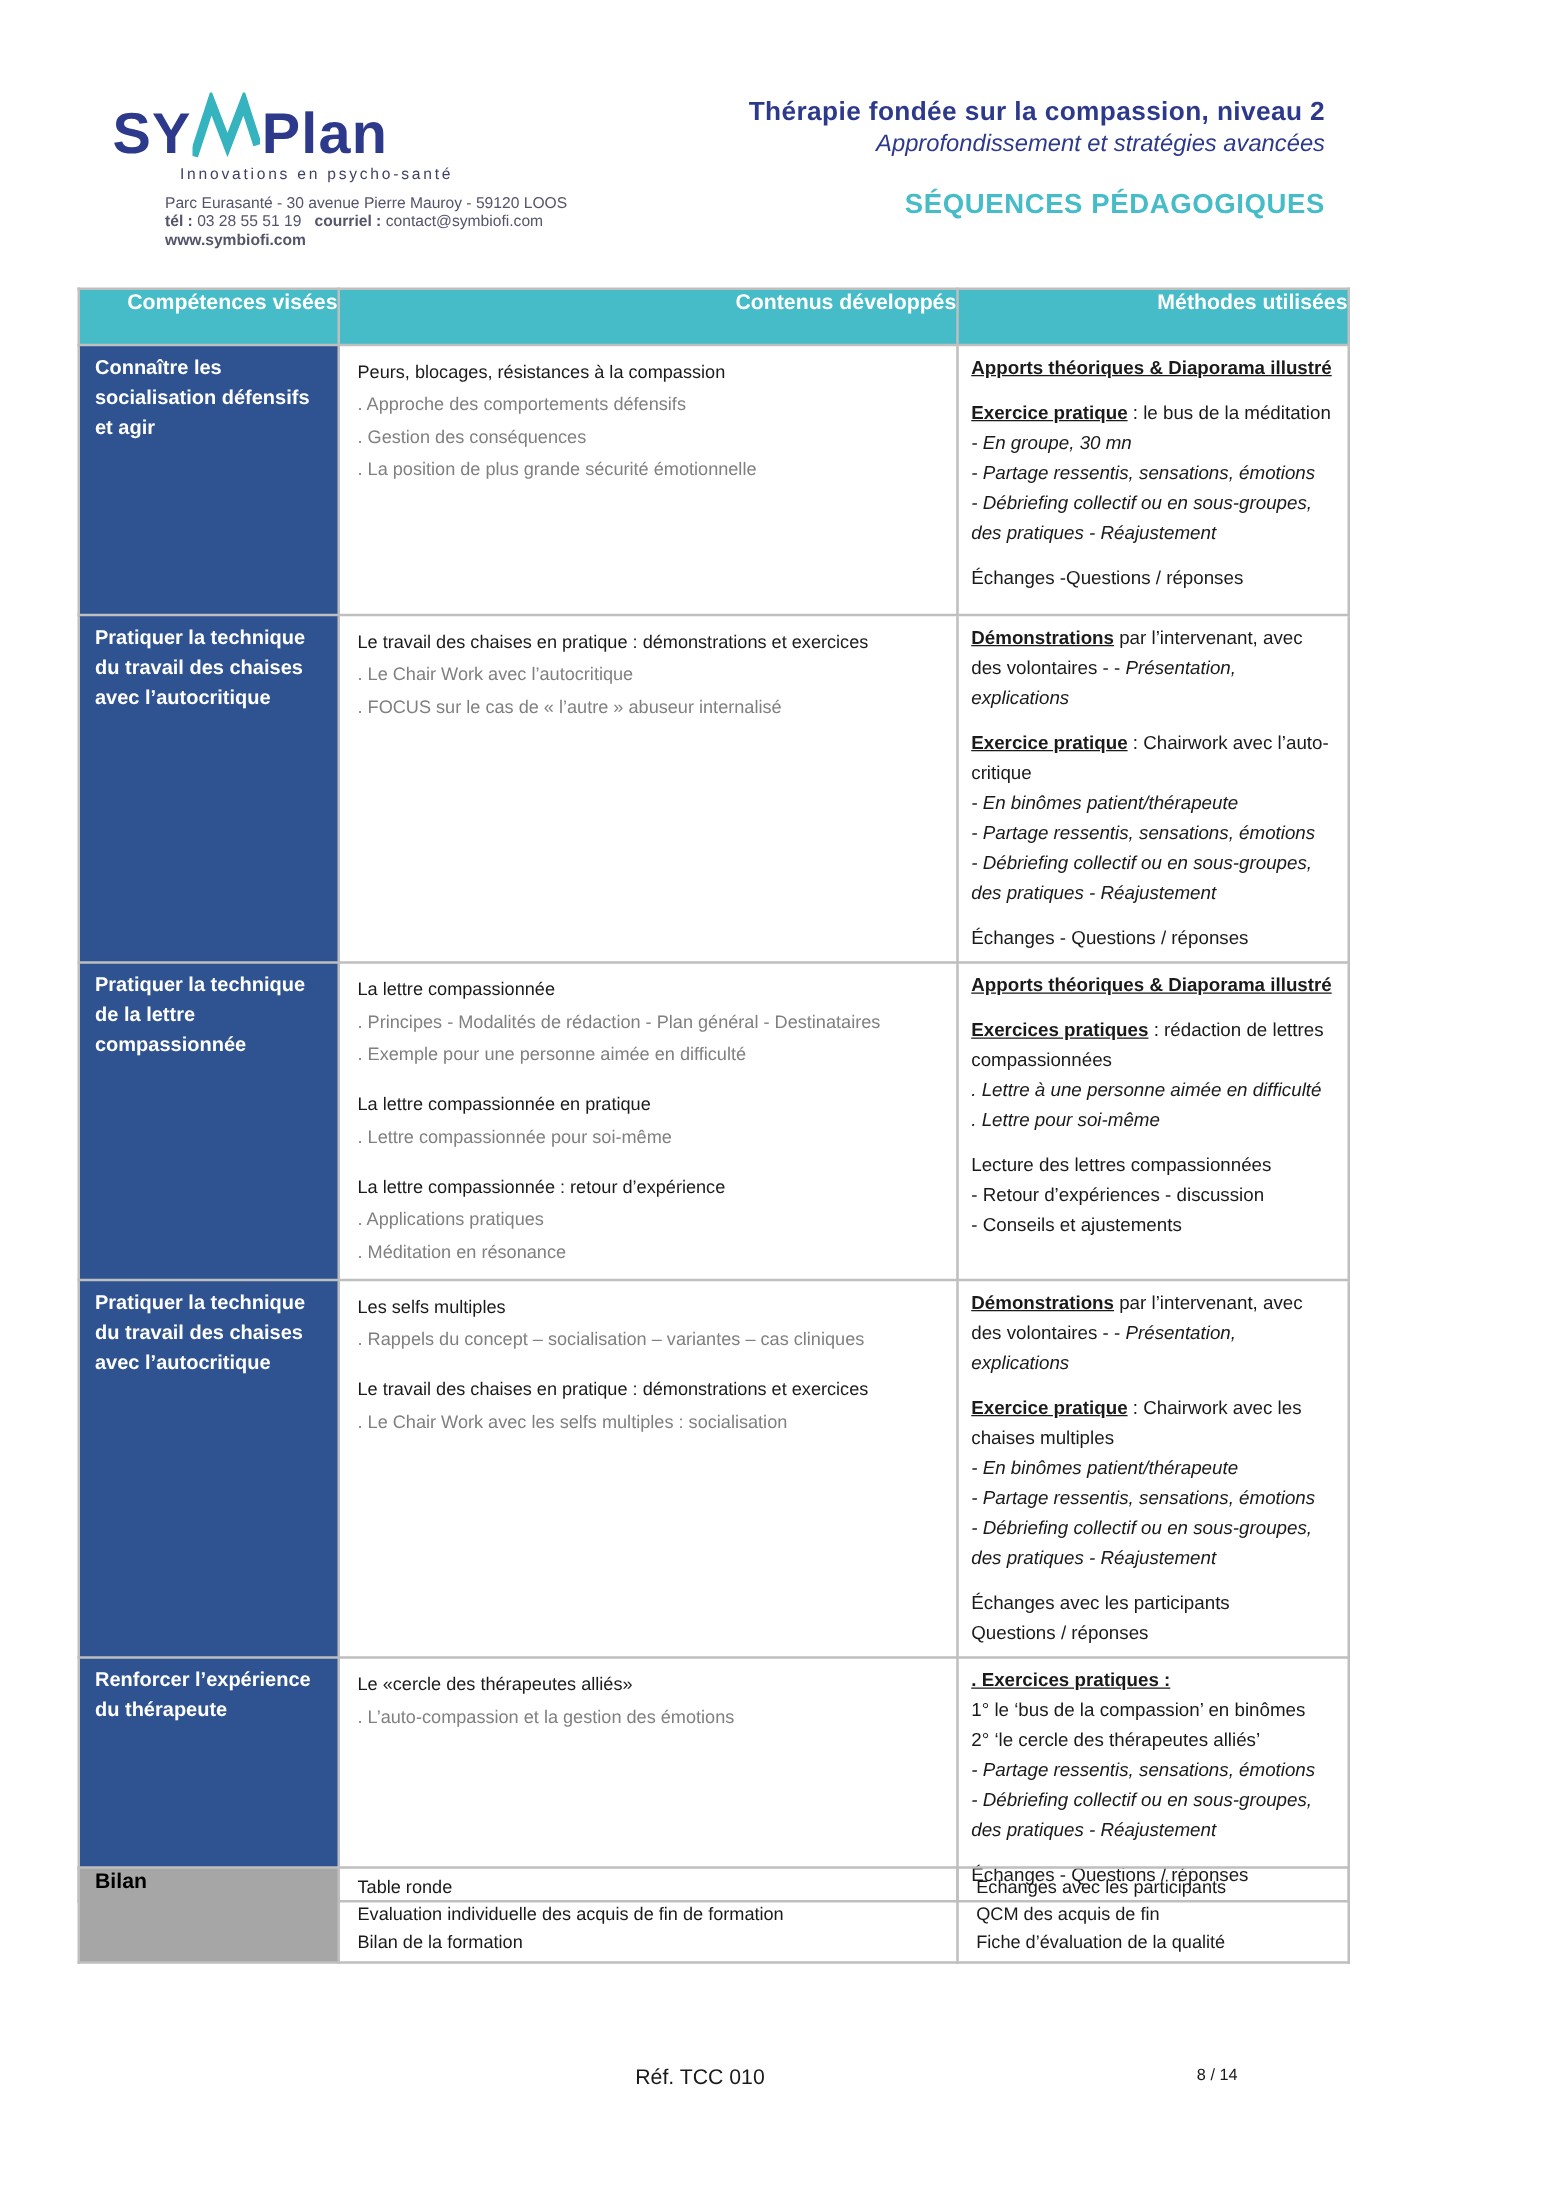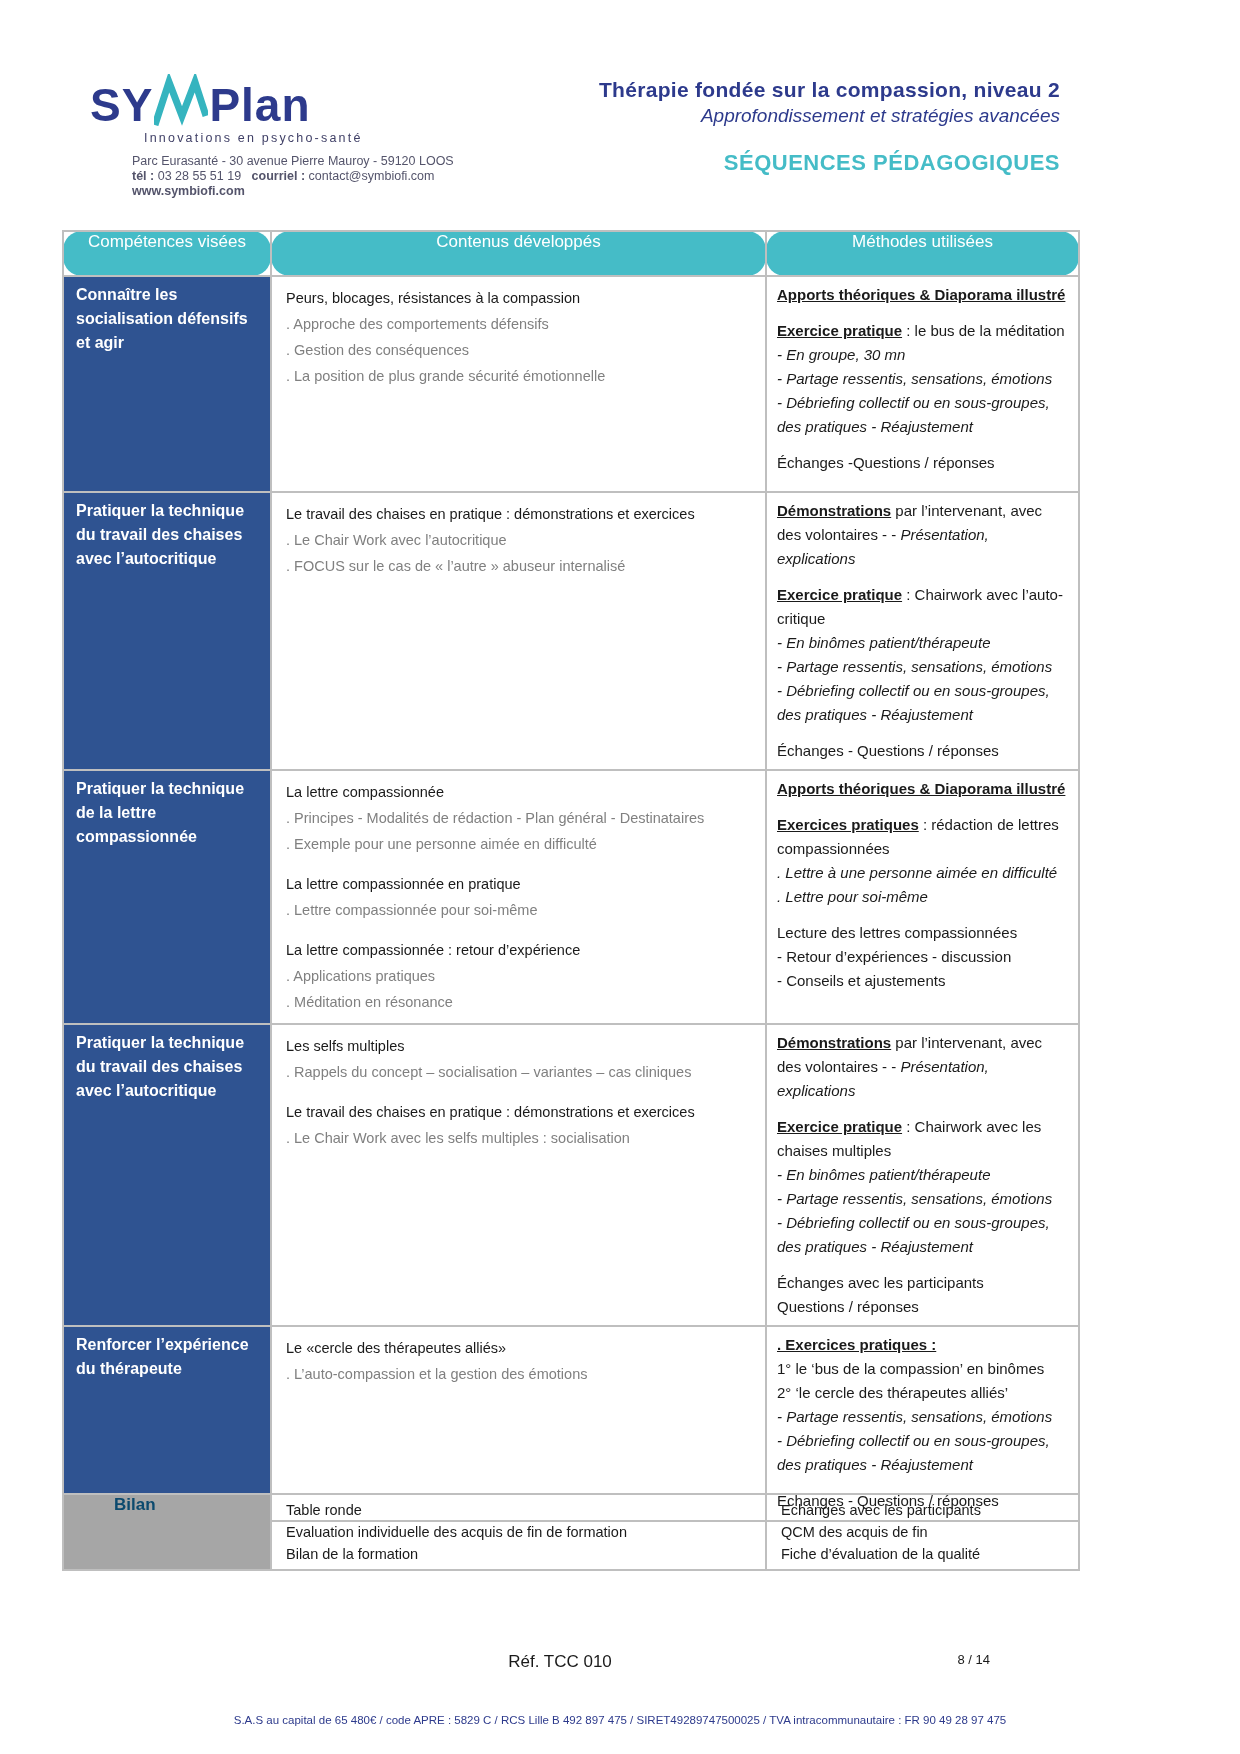--- a/index.html
+++ b/index.html
@@ -25,24 +25,24 @@
   .title-block{position:absolute;top:78px;right:180px;text-align:right;}
   .doc-main-title{font-size:21px;font-weight:bold;color:var(--navy);letter-spacing:.3px;text-align:center;}
   .doc-subtitle{font-size:19px;font-style:italic;color:var(--navy);margin-top:3px;}
   .doc-type-title{font-size:22px;font-weight:bold;color:var(--teal);letter-spacing:.5px;margin-top:23px;}
 
   
   table.seq{position:absolute;left:62px;border-collapse:collapse;table-layout:fixed;width:1016px;}
   table.seq td,table.seq th{border:2px solid var(--border);vertical-align:top;}
   #main-table{top:230px;}
   #bilan-table{top:1493px;}
-  th.head-cell{background:var(--teal);color:#fff;font-size:17px;font-weight:normal;text-align:center;height:45px;vertical-align:middle;border-radius:19px;}
+  th.head-cell{background:var(--teal);color:#fff;font-size:17px;font-weight:bold;text-align:right;height:45px;vertical-align:middle;}
   td.col-skill{background:var(--cell-blue);color:#fff;vertical-align:middle;}
   td.col-skill .skill-label{font-weight:bold;font-size:16px;line-height:24px;padding:6px 10px 6px 12px;}
-  td.bilan-skill{background:var(--gray-cell);color:#0c4a6e;vertical-align:middle;padding-left:38px;}
+  td.bilan-skill{background:var(--gray-cell);color:#000000;vertical-align:middle;}
   td.col-content{vertical-align:middle;}
   .cell-pad{padding:8px 10px 8px 14px;}
   td.col-methods .cell-pad{padding:6px 8px 6px 10px;}
   .c-line{font-size:14.5px;line-height:26px;color:var(--ink);}
   .m-line{font-size:15px;line-height:24px;color:var(--ink);}
   .blank-c{height:14px;}
   .blank-m{height:12px;}
   .seg-n{}
   .seg-bu{font-weight:bold;text-decoration:underline;margin-top:16px;}
   .seg-i{font-style:italic;}
@@ -267,15 +267,14 @@
               <div class="m-line"><span class="seg-n">QCM des acquis de fin</span></div>
               <div class="m-line"><span class="seg-n">Fiche d’évaluation de la qualité</span></div>
             </div>
           </td>
         </tr>
       </tbody>
   </table>
 
   <div class="footer-ref">Réf. TCC 010</div>
   <div class="footer-page">8 / 14</div>
-  <div class="footer-legal">S.A.S au capital de 65 480€ / code APRE : 5829 C / RCS Lille B 492 897 475 / SIRET49289747500025 / TVA intracommunautaire : FR 90 49 28 97 475</div>
 
 </div>
 
 </body></html>

